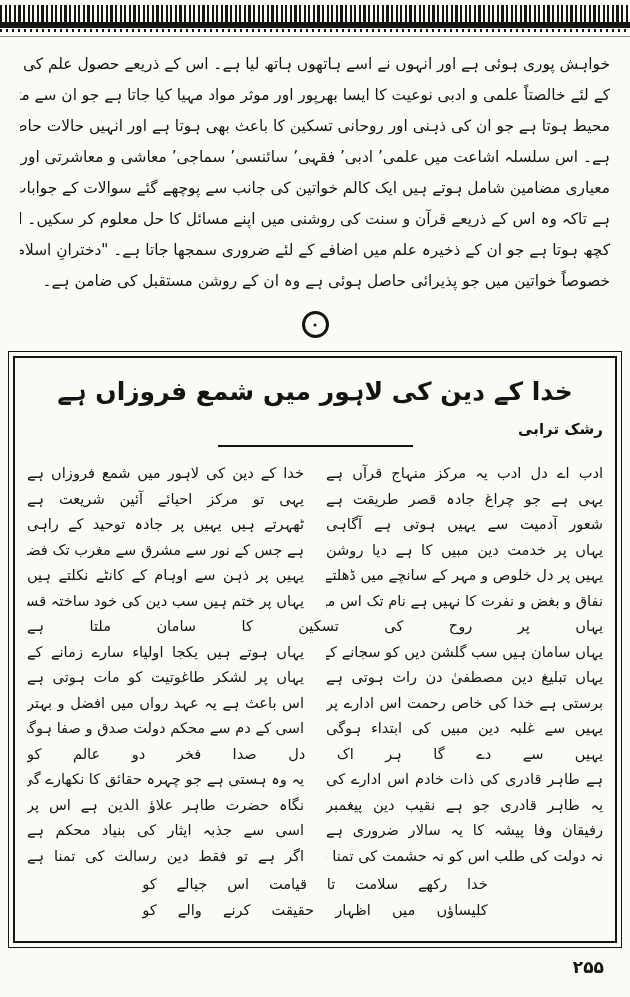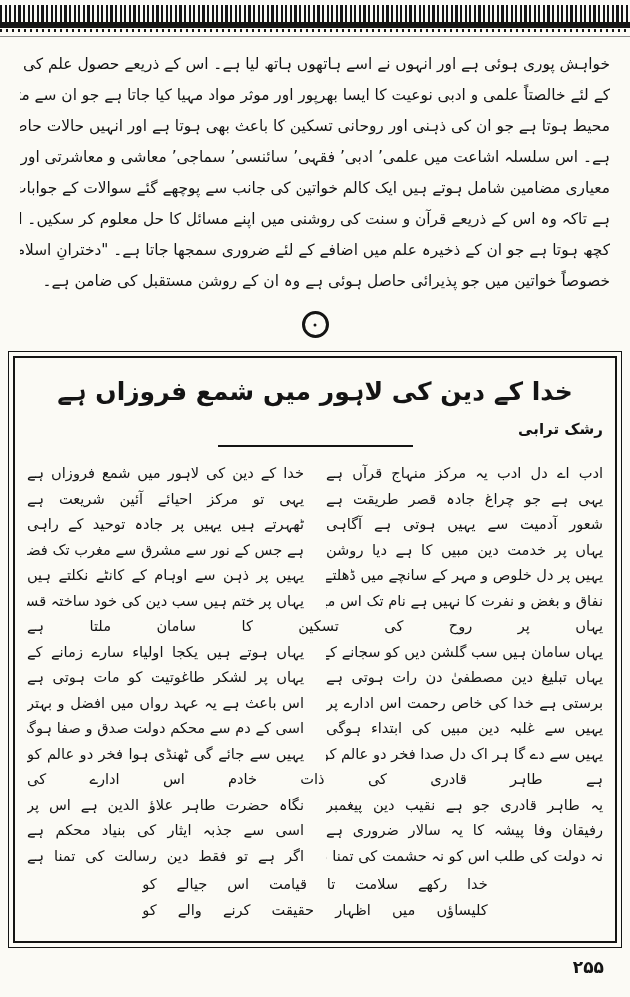--- a/index.html
+++ b/index.html
@@ -196,24 +196,24 @@
       <div class="couplet-row">
         <div class="hemistich">برستی ہے خدا کی خاص رحمت اس ادارے پر</div>
         <div class="hemistich">اس باعث ہے یہ عہد رواں میں افضل و بہتر</div>
       </div>
       <div class="couplet-row">
         <div class="hemistich">یہیں سے غلبہ دین مبیں کی ابتداء ہوگی</div>
         <div class="hemistich">اسی کے دم سے محکم دولت صدق و صفا ہوگی</div>
       </div>
       <div class="couplet-row">
         <div class="hemistich">یہیں سے دے گا ہر اک دل صدا فخر دو عالم کو</div>
-        <div class="hemistich">یہیں سے جائے گی ٹھنڈی ہوا فخر دو عالم کو</div>
       </div>
       <div class="couplet-row">
         <div class="hemistich">ہے طاہر قادری کی ذات خادم اس ادارے کی</div>
+        <div class="hemistich">یہ وہ ہستی ہے جو چہرہ حقائق کا نکھارے گی</div>
       </div>
       <div class="couplet-row">
         <div class="hemistich">یہ طاہر قادری جو ہے نقیب دین پیغمبر</div>
         <div class="hemistich">نگاہ حضرت طاہر علاؤ الدین ہے اس پر</div>
       </div>
       <div class="couplet-row">
         <div class="hemistich">رفیقان وفا پیشہ کا یہ سالار ضروری ہے</div>
         <div class="hemistich">اسی سے جذبہ ایثار کی بنیاد محکم ہے</div>
       </div>
       <div class="couplet-row">

